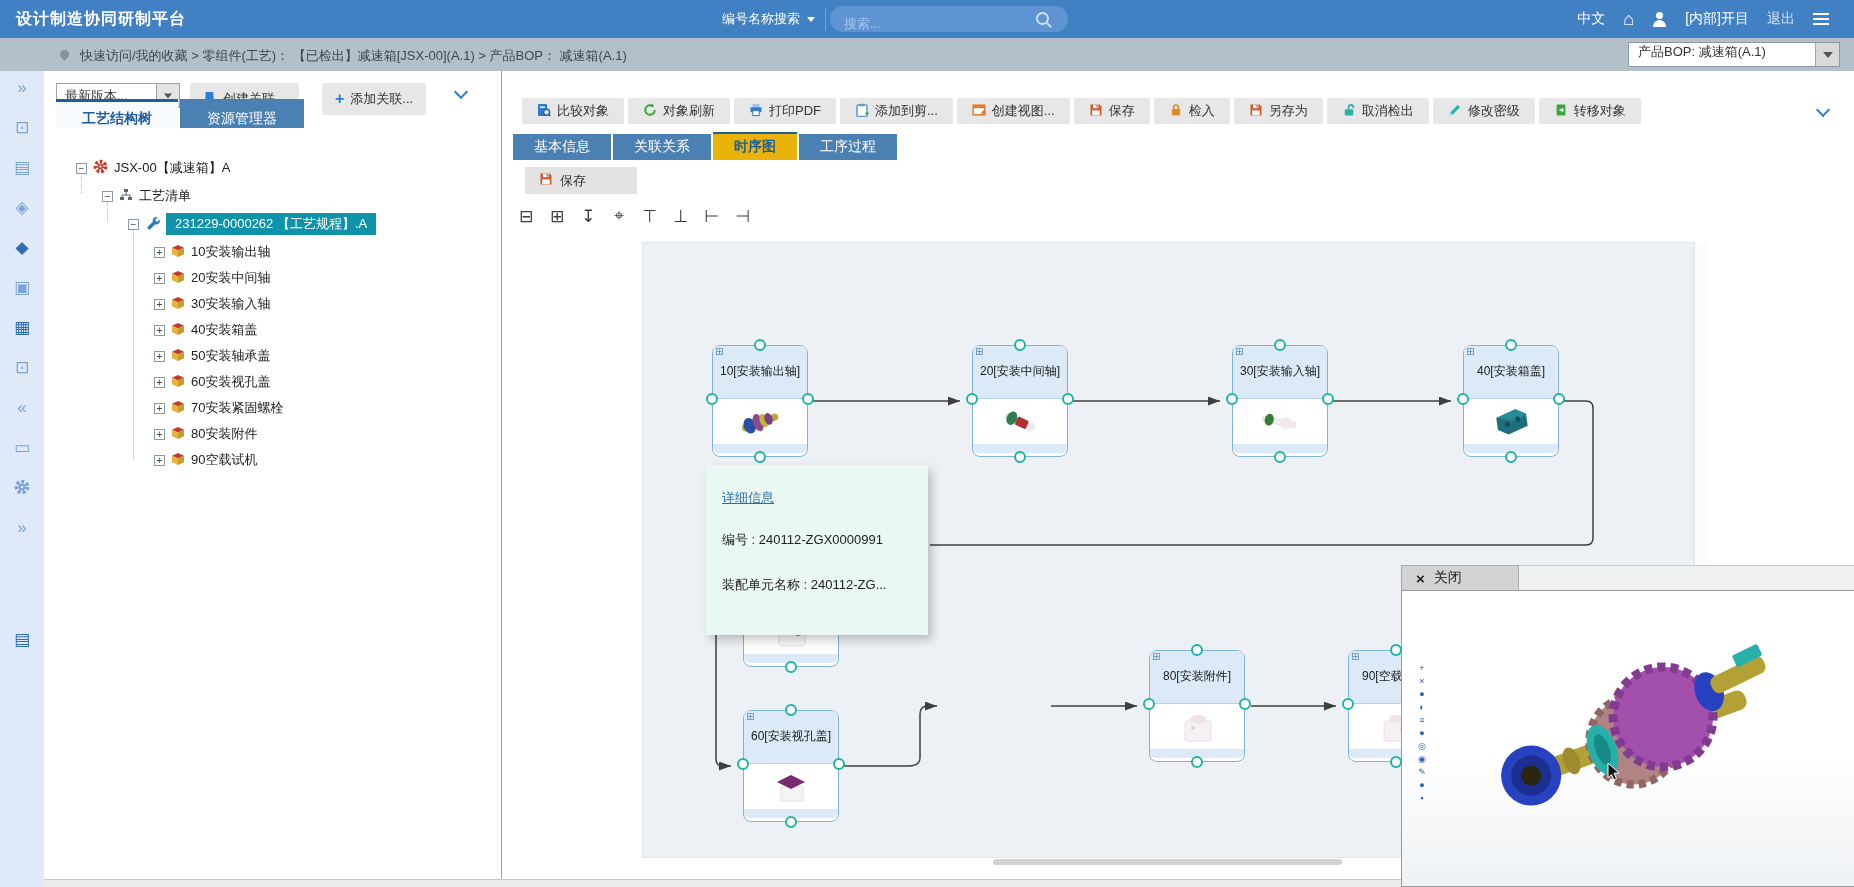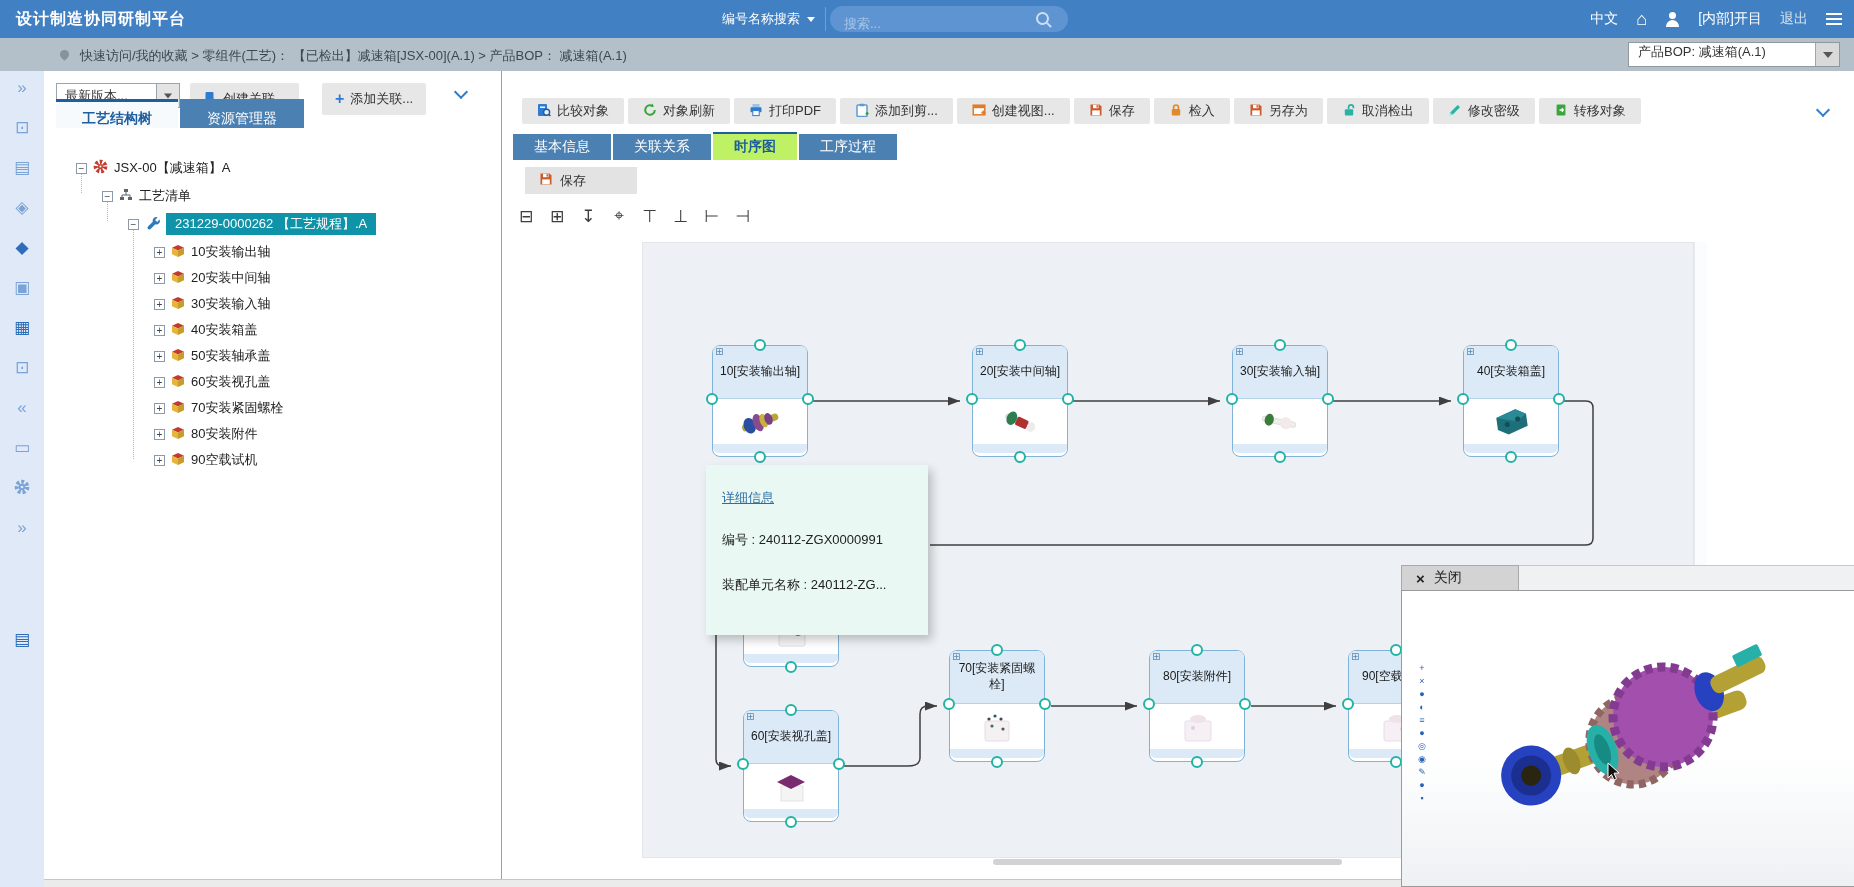--- a/index.html
+++ b/index.html
@@ -10,21 +10,21 @@
   .topbar{position:absolute;left:0;top:0;width:100%;height:38px;background:#4180c3;z-index:20;}
   .apptitle{position:absolute;left:16px;top:9px;color:#fff;font-size:16px;font-weight:bold;letter-spacing:1px;}
   .searchcat{position:absolute;left:712px;top:7px;height:24px;display:flex;align-items:center;gap:7px;
     color:#fff;font-size:13px;padding:0 10px;border-right:1px solid #6ea0d8;cursor:pointer;}
   .caret-w{width:0;height:0;border-left:4px solid transparent;border-right:4px solid transparent;border-top:5px solid #fff;}
   .hsearch{position:absolute;left:830px;top:6px;width:238px;height:26px;border:none;border-radius:13px;
     background:#5e94d2;color:#eaf2fb;padding:8px 34px 0 14px;font-size:13px;outline:none;box-sizing:border-box;}
   .hsearch::placeholder{color:#a9c6e8;}
   .mag{position:absolute;left:1036px;top:12px;width:9px;height:9px;border:2px solid #cfe0f2;border-radius:50%;}
   .mag::after{content:"";position:absolute;width:2px;height:6px;background:#cfe0f2;transform:rotate(-45deg);left:10px;top:8px;}
-  .topright{position:absolute;right:12px;top:0;height:38px;display:flex;align-items:center;gap:18px;color:#fff;font-size:14px;}
+  .topright{position:absolute;right:25px;top:0;height:38px;display:flex;align-items:center;gap:18px;color:#fff;font-size:14px;}
   .homeglyph{font-size:18px;line-height:1;}
   .person{width:15px;height:15px;position:relative;}
   .person::before{content:"";position:absolute;top:0;left:4px;width:7px;height:7px;border-radius:50%;background:#fff;}
   .person::after{content:"";position:absolute;bottom:0;left:1px;width:13px;height:7px;border-radius:7px 7px 0 0;background:#fff;}
   .logout{color:#d7e4f3;}
   .burger{width:16px;height:2px;background:#fff;box-shadow:0 5px 0 #fff,0 -5px 0 #fff;}
 
   
   .crumbbar{position:absolute;left:0;top:38px;width:100%;height:33px;background:#b3c0ca;z-index:19;}
   .pin{position:absolute;left:60px;top:12px;width:9px;height:9px;background:#87929b;border-radius:50% 50% 50% 0;transform:rotate(-45deg);}
@@ -75,21 +75,21 @@
 
   
   .toolbar{position:absolute;left:522px;top:98px;height:26px;display:flex;gap:4px;z-index:10;}
   .tbtn{display:inline-flex;align-items:center;gap:6px;padding:0 15px;background:#e7e7e7;border:none;border-radius:2px;
     font-size:13px;color:#333;cursor:pointer;white-space:nowrap;}
   .mchev{position:absolute;left:1818px;top:105px;cursor:pointer;z-index:10;}
 
   
   .mtabs{position:absolute;left:513px;top:134px;display:flex;gap:2px;height:26px;z-index:10;}
   .mtab{padding:0 21px;background:#4b80b3;color:#fff;font-size:14px;display:flex;align-items:center;cursor:pointer;box-sizing:border-box;}
-  .mtab.act{background:#bef264;color:#1f5e9e;font-weight:bold;border-top:2px solid #1f5e9e;margin-top:-2px;}
+  .mtab.act{background:#eab308;color:#1f5e9e;font-weight:bold;border-top:2px solid #1f5e9e;margin-top:-2px;}
 
   .saverow{position:absolute;left:525px;top:167px;width:112px;height:27px;background:#e3e3e3;display:flex;align-items:center;gap:7px;
     padding-left:14px;box-sizing:border-box;font-size:13px;color:#333;cursor:pointer;z-index:10;}
 
   
   .dtools{position:absolute;left:516px;top:206px;display:flex;gap:11px;z-index:10;}
   .dtools span{width:20px;text-align:center;font-size:17px;color:#3c3c3c;cursor:pointer;}
   [data-name="zoom-out-icon"]::before{content:"⊟";}
   [data-name="zoom-in-icon"]::before{content:"⊞";}
   [data-name="export-icon"]::before{content:"↧";}
@@ -600,39 +600,20 @@
           <polygon points="10,15 24,8 38,15 24,22" fill="#7a2a6e"></polygon>
         </svg>
     </div>
     <div class="nfoot" data-name="node-footer"></div>
     <span class="port pt" data-name="port"></span>
       <span class="port pb" data-name="port"></span>
     <span class="port pl" data-name="port"></span>
       <span class="port pr" data-name="port"></span>
   </div>
 
-  <div class="node" style="left:949px;top:650px" data-name="process-node-70">
-    <span class="corner" data-name="node-grid-icon"></span>
-    <div class="nhead" data-name="node-label">70[安装紧固螺栓]</div>
-    <div class="nbody" data-name="part-thumbnail">
-      <svg width="48" height="40" viewBox="0 0 48 40">
-          <rect x="12" y="14" width="24" height="20" rx="2" fill="#f5f0f2" stroke="#e5dde2"></rect>
-          <circle cx="16" cy="12" r="1.6" fill="#445"></circle>
-          <circle cx="22" cy="9" r="1.6" fill="#356"></circle>
-          <circle cx="28" cy="12" r="1.6" fill="#445"></circle>
-          <circle cx="19" cy="19" r="1.6" fill="#2a7d5a"></circle>
-          <circle cx="30" cy="22" r="1.6" fill="#555"></circle>
-        </svg>
-    </div>
-    <div class="nfoot" data-name="node-footer"></div>
-    <span class="port pt" data-name="port"></span>
-      <span class="port pb" data-name="port"></span>
-    <span class="port pl" data-name="port"></span>
-      <span class="port pr" data-name="port"></span>
-  </div>
 
   <div class="node" style="left:1149px;top:650px" data-name="process-node-80">
     <span class="corner" data-name="node-grid-icon"></span>
     <div class="nhead" data-name="node-label">80[安装附件]</div>
     <div class="nbody" data-name="part-thumbnail">
       <svg width="48" height="40" viewBox="0 0 48 40">
           <rect x="12" y="14" width="26" height="20" rx="2" fill="#f6eff3" stroke="#e8dee6"></rect>
           <ellipse cx="25" cy="12" rx="8" ry="4" fill="#efe2ea"></ellipse>
           <circle cx="20" cy="21" r="2" fill="#e2cfdc"></circle>
         </svg>

